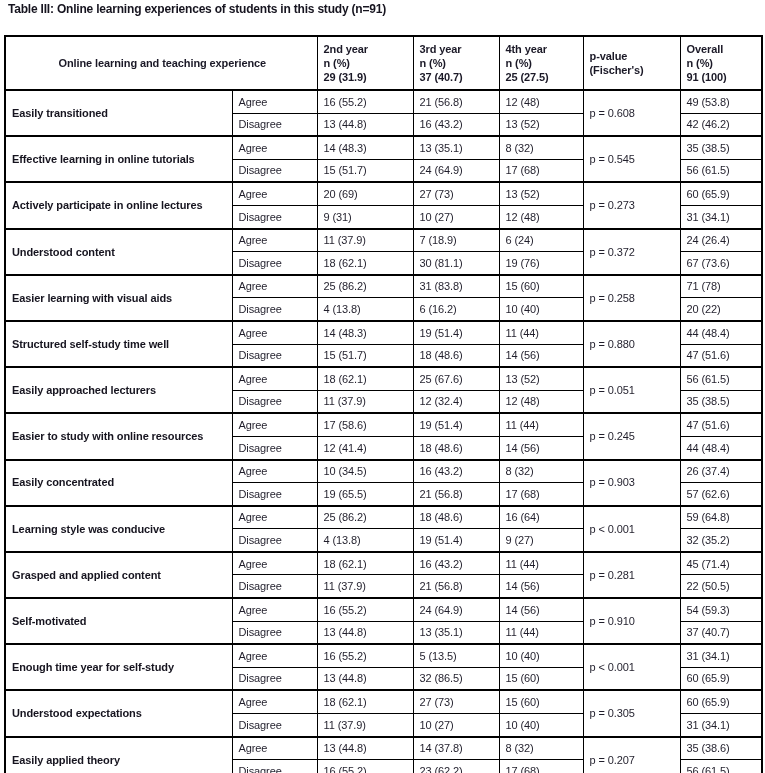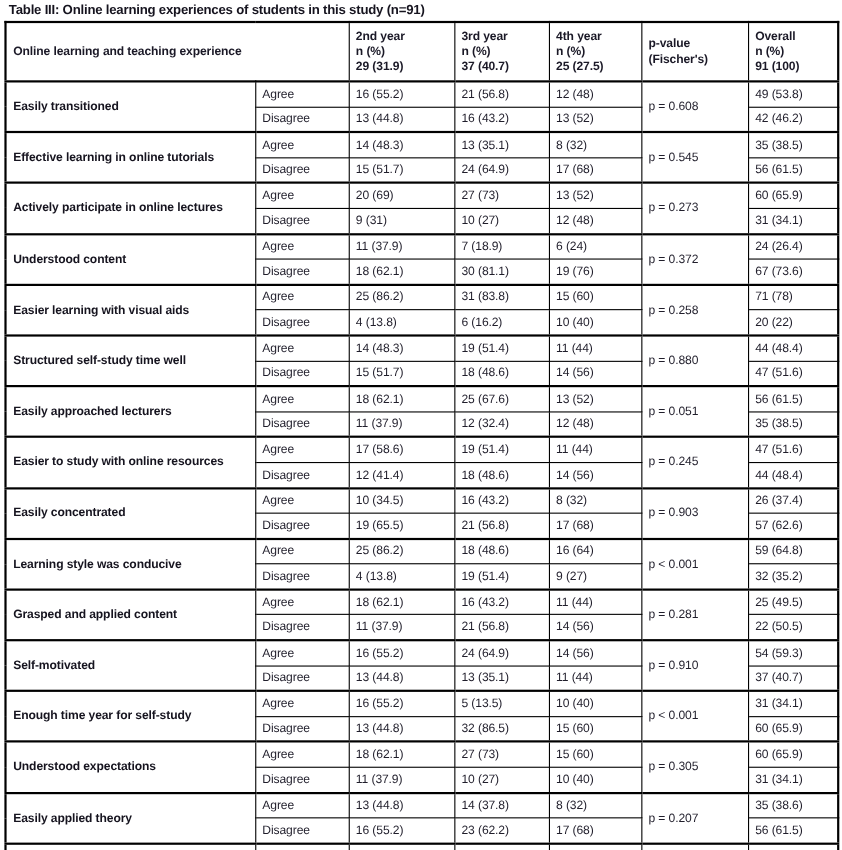--- a/index.html
+++ b/index.html
@@ -13,21 +13,21 @@
   .page {
     width: 765px;
     height: 773px;
     box-sizing: border-box;
     padding: 1px 3px 0 4px;
   }
   .table-title {
     font-weight: bold;
     font-size: 12px;
     letter-spacing: -0.2px;
-    padding: 1px 0 3px 4px;
+    padding: 1px 0 19px 4px;
     color: #16141f;
     white-space: nowrap;
   }
   table.study-table {
     border-collapse: collapse;
     table-layout: fixed;
     width: 757px;
     border: 2px solid #000;
   }
   .study-table th,
@@ -43,20 +43,21 @@
   .study-table thead th {
     font-weight: bold;
     white-space: pre-line;
     line-height: 1.3;
     height: 50px;
     border-bottom: 2px solid #000;
     color: #1b1927;
   }
   .study-table thead th.exp-th {
     white-space: normal;
+    text-align: center;
   }
   .study-table tbody td {
     height: 19.6px;
     line-height: 1.12;
     color: #201e2b;
   }
   .study-table tbody td.label {
     font-weight: bold;
     color: #16141f;
   }
@@ -260,21 +261,21 @@
           <td>9 (27)</td>
           <td>32 (35.2)</td>
         </tr>
         <tr class="group-start">
           <td class="label" rowspan="2">Grasped and applied content</td>
           <td class="resp">Agree</td>
           <td>18 (62.1)</td>
           <td>16 (43.2)</td>
           <td>11 (44)</td>
           <td class="pcell" rowspan="2">p = 0.281</td>
-          <td>25 (49.5)</td>
+          <td>45 (71.4)</td>
         </tr>
         <tr>
           <td class="resp">Disagree</td>
           <td>11 (37.9)</td>
           <td>21 (56.8)</td>
           <td>14 (56)</td>
           <td>22 (50.5)</td>
         </tr>
         <tr class="group-start">
           <td class="label" rowspan="2">Self-motivated</td>

